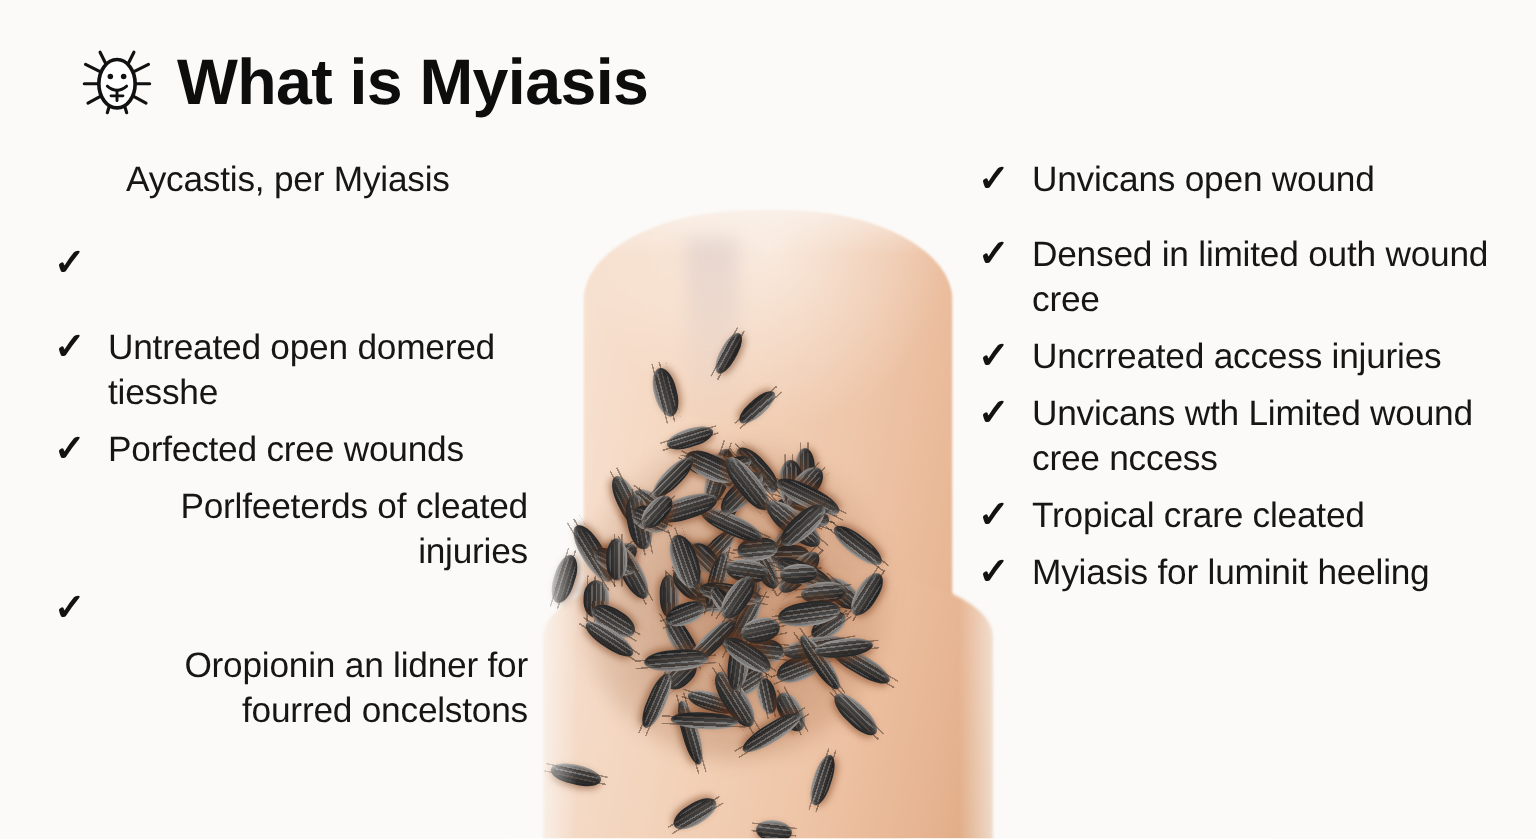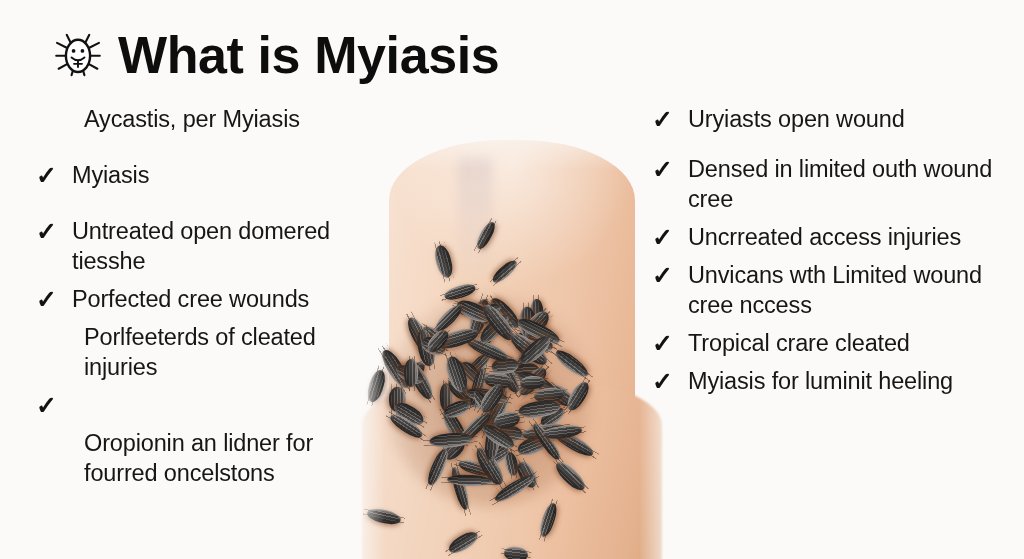--- a/index.html
+++ b/index.html
@@ -27,21 +27,21 @@
     gap: 14px;
     height: 62px;
   }
   .bug-icon {
     width: 52px;
     height: 50px;
     flex: 0 0 auto;
     display: block;
   }
   .title-text {
-    font-size: 52px;
+    font-size: 43px;
     font-weight: 700;
     letter-spacing: -0.4px;
     line-height: 1;
     color: #0d0d0d;
     white-space: nowrap;
   }
 
   
   .photo {
     position: absolute;
@@ -171,21 +171,21 @@
     color: #121212;
     text-align: left;
   }
   .item.no-check .check { visibility: hidden; }
   .item .label {
     font-size: 23.5px;
     line-height: 30px;
     color: #161616;
     letter-spacing: -0.15px;
   }
-  .item.no-check .label { padding-left: 12px; }
+  .item.no-check .label { padding-left: 12px; text-align: right; }
   .item.gap-lg { margin-bottom: 26px; }
   .item.gap-md { margin-bottom: 20px; }
   .item.gap-sm { margin-bottom: 8px; }
 </style>
 </head>
 <body>
 
 <div id="infographic">
 
   <div class="title-row">
@@ -314,21 +314,20 @@
     <div class="arm-edge-fade"></div>
   </div>
 
   <div class="col col-left" id="col-left">
       <div class="item no-check gap-lg">
         <span class="check">✓</span>
         <span class="label">Aycastis, per Myiasis</span>
       </div>
       <div class="item gap-lg">
         <span class="check">✓</span>
-        <span class="label">Myiasis</span>
       </div>
       <div class="item gap-sm">
         <span class="check">✓</span>
         <span class="label">Untreated open domered tiesshe</span>
       </div>
       <div class="item gap-sm">
         <span class="check">✓</span>
         <span class="label">Porfected cree wounds</span>
       </div>
       <div class="item no-check gap-sm">
@@ -340,21 +339,21 @@
       </div>
       <div class="item no-check ">
         <span class="check">✓</span>
         <span class="label">Oropionin an lidner for fourred oncelstons</span>
       </div>
     </div>
 
   <div class="col col-right" id="col-right">
       <div class="item gap-md">
         <span class="check">✓</span>
-        <span class="label">Uryiasts open wound</span>
+        <span class="label">Unvicans open wound</span>
       </div>
       <div class="item gap-sm">
         <span class="check">✓</span>
         <span class="label">Densed in limited outh wound cree</span>
       </div>
       <div class="item gap-sm">
         <span class="check">✓</span>
         <span class="label">Uncrreated access injuries</span>
       </div>
       <div class="item gap-sm">

